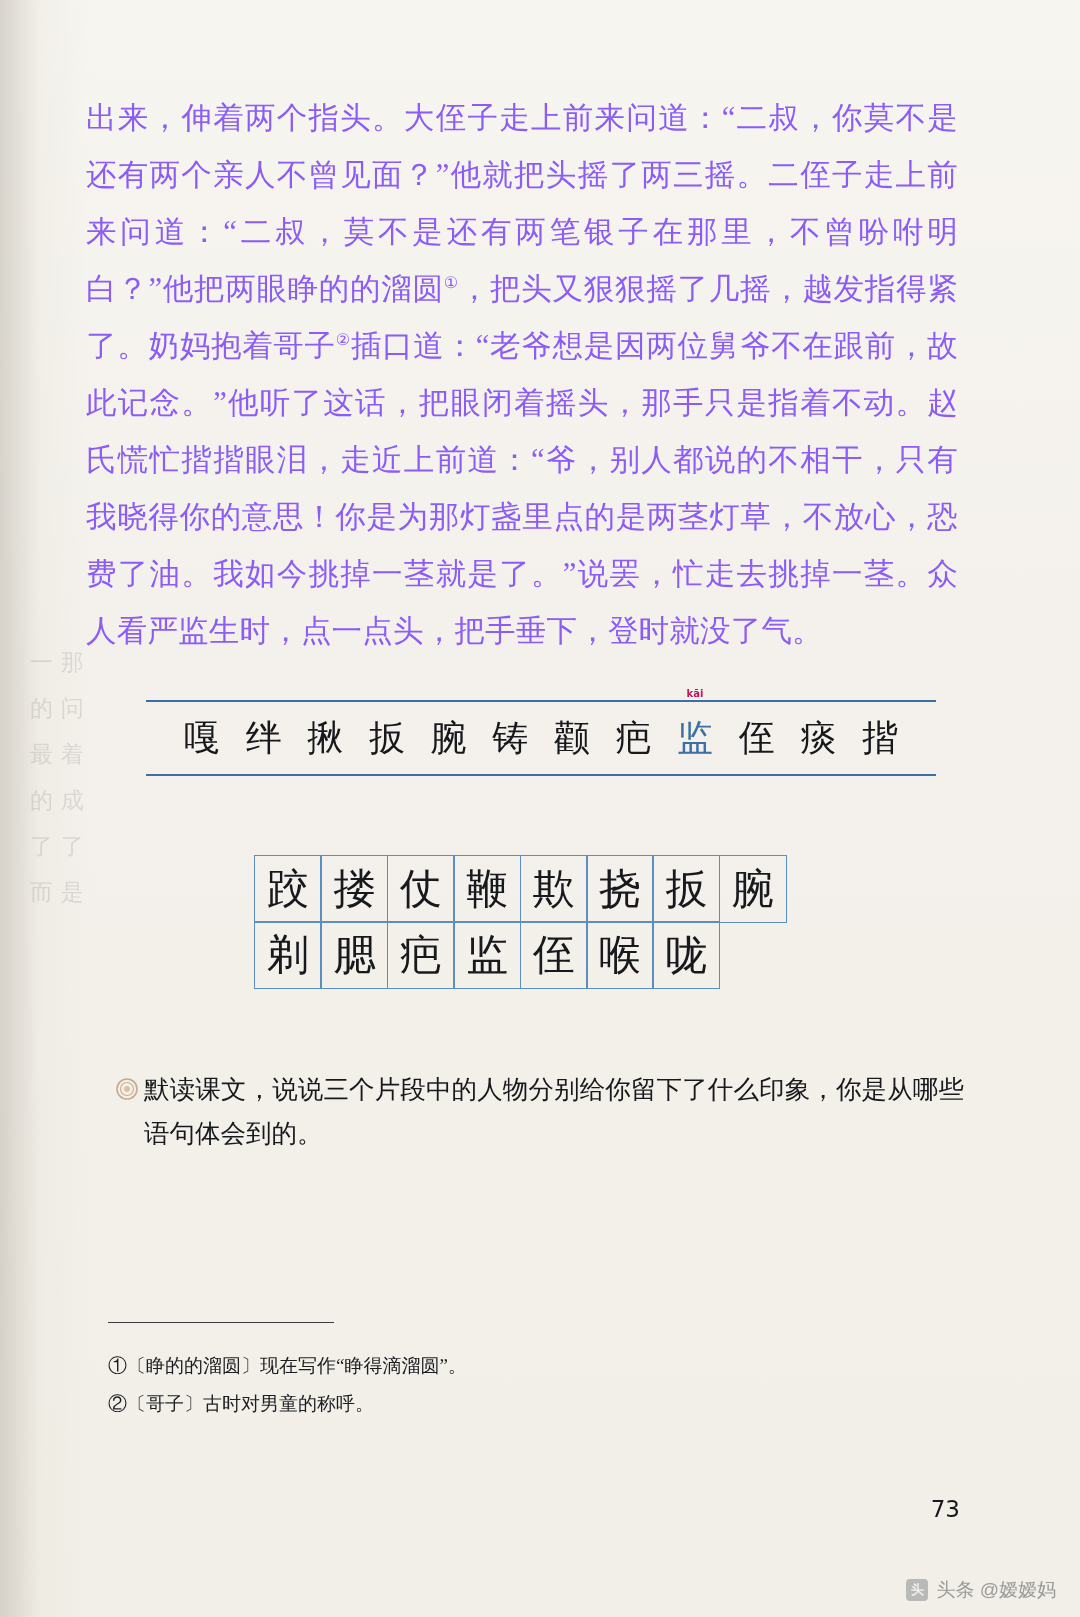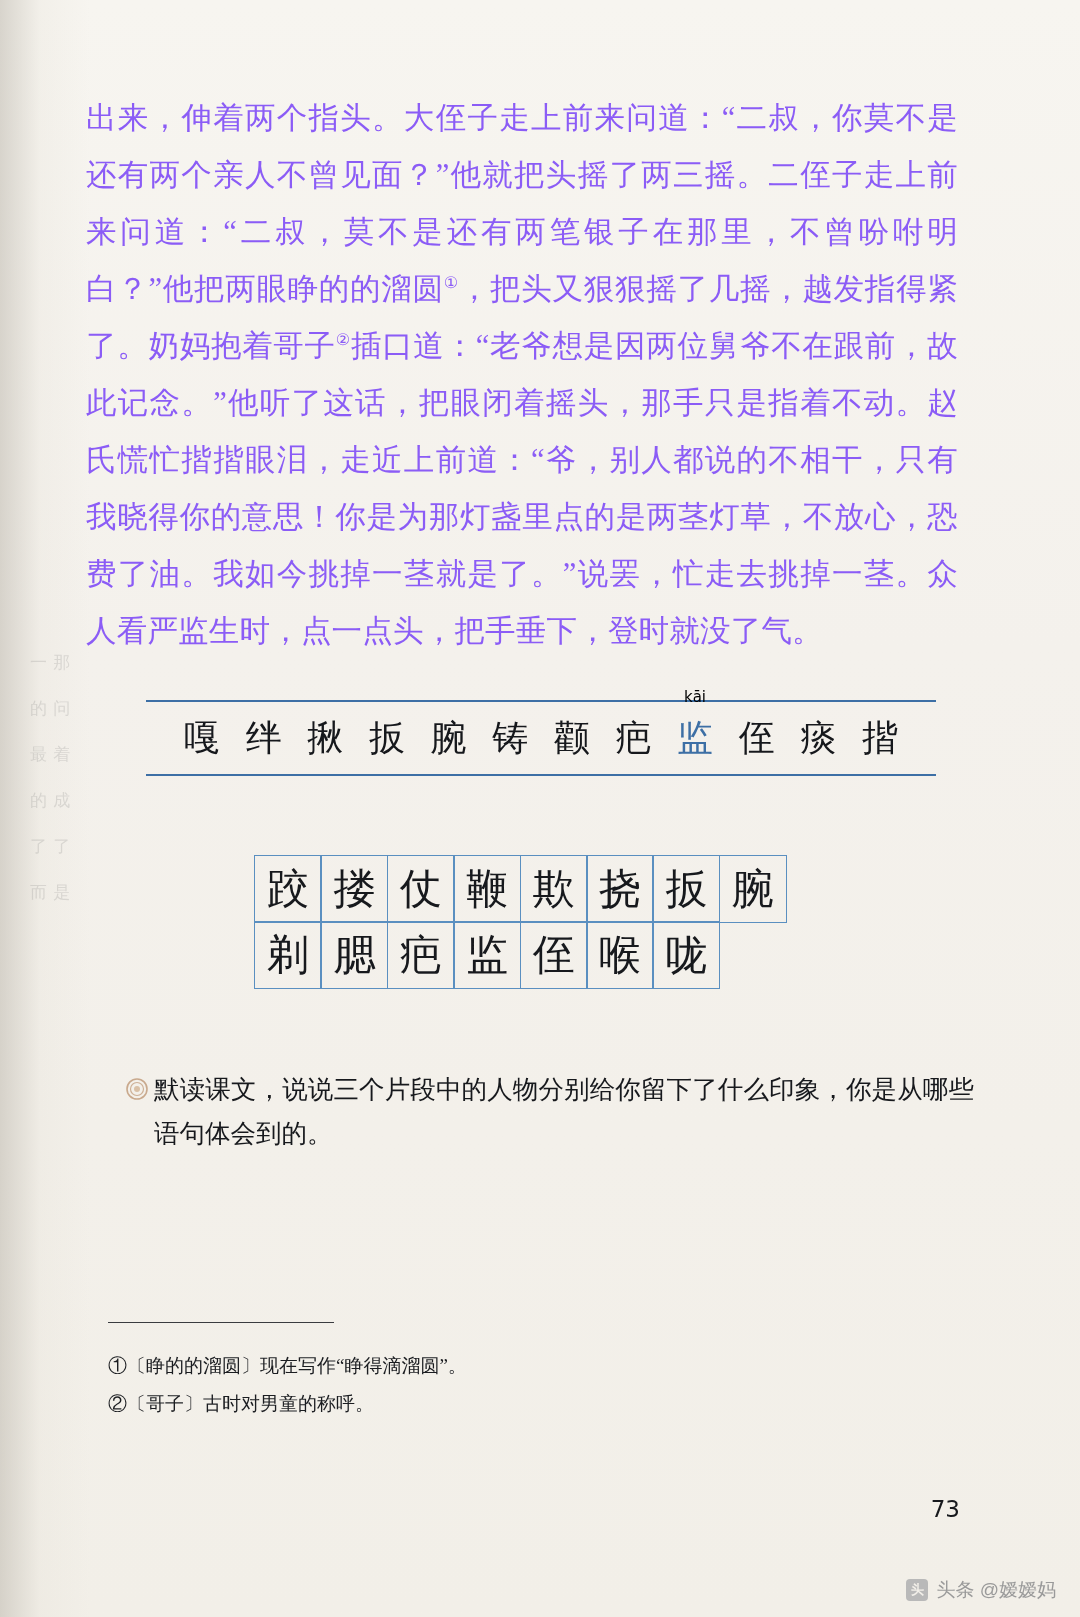--- a/index.html
+++ b/index.html
@@ -22,21 +22,21 @@
       linear-gradient(to right, rgba(190,185,175,0.55) 0px, rgba(228,224,214,0.25) 40px, rgba(255,255,255,0) 90px),
       linear-gradient(to bottom, #f7f5f0 0%, #f4f1ec 40%, #f2efe8 100%);
   }
   .ghost {
     position: absolute;
     left: 30px;
     top: 640px;
     width: 60px;
     height: 560px;
     color: rgba(120,120,120,0.20);
-    font-size: 17px;
+    font-size: 23px;
     line-height: 46px;
     letter-spacing: 1px;
     filter: blur(0.6px);
     user-select: none;
   }
   .content {
     position: absolute;
     left: 86px;
     top: 0;
     width: 910px;
@@ -80,24 +80,25 @@
     position: relative;
   }
   .char-strip .ch.marked {
     color: #3d6fa5;
   }
   .char-strip .ch .py {
     position: absolute;
     top: -26px;
     left: 50%;
     transform: translateX(-50%);
-    font-size: 15px;
-    color: #000000;
+    font-size: 10px;
+    color: #be185d;
     font-family: "DejaVu Sans", sans-serif;
     white-space: nowrap;
+    font-weight: bold;
   }
   
   .grid-wrap {
     position: absolute;
     left: 168px;
     top: 855px;
   }
   .grid-row {
     display: flex;
   }
@@ -110,21 +111,21 @@
     display: flex;
     align-items: center;
     justify-content: center;
     font-size: 42px;
     color: #17191d;
     box-sizing: border-box;
   }
   
   .questions {
     position: absolute;
-    left: 34px;
+    left: 24px;
     top: 1068px;
     width: 860px;
   }
   .q-item {
     display: flex;
     margin-bottom: 26px;
   }
   .q-bullet {
     width: 34px;
     min-width: 34px;

